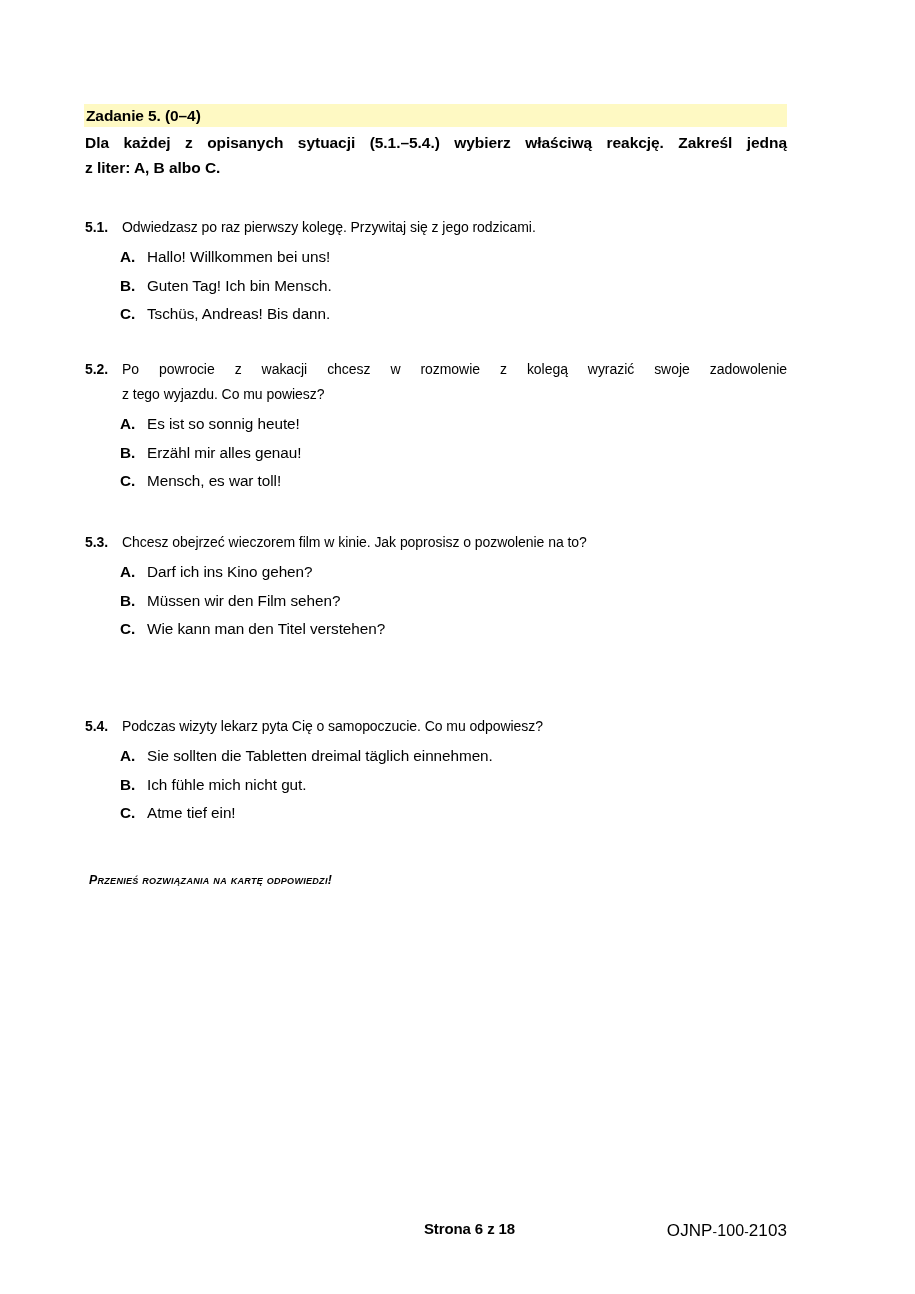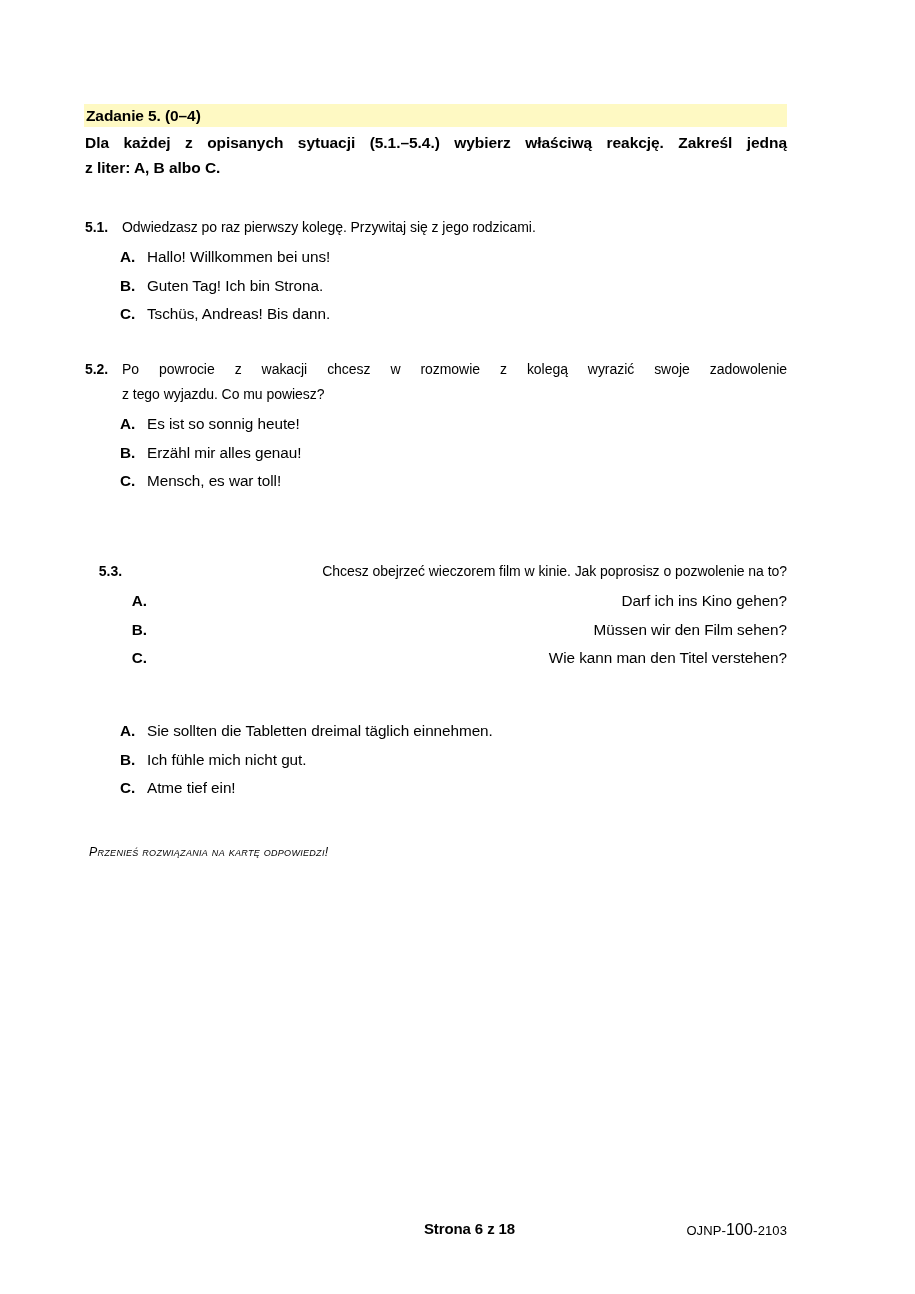--- a/index.html
+++ b/index.html
@@ -116,24 +116,24 @@
   }
   .opt-text {
     flex: 1 1 auto;
     font-weight: normal;
   }
 
   
   .transfer-note {
     position: absolute;
     left: 89px;
-    top: 845px;
+    top: 873px;
     font-family: "Liberation Sans", sans-serif;
     font-size: 12.3px;
-    font-weight: normal;
+    font-weight: bold;
     font-style: italic;
     font-variant: small-caps;
     letter-spacing: 0.3px;
     white-space: nowrap;
   }
 
   
   .footer-page {
     position: absolute;
     left: 12px;
@@ -146,21 +146,21 @@
   }
   .footer-code {
     position: absolute;
     right: 128px;
     top: 1221px;
     font-size: 14px;
     letter-spacing: 0.1px;
     white-space: nowrap;
   }
   .footer-code .small {
-    font-size: 13px;
+    font-size: 17px;
   }
   .footer-code .big {
     font-size: 16px;
   }
   .footer-code .dash {
     font-size: 13.5px;
   }
 </style>
 </head>
 <body>
@@ -183,21 +183,21 @@
         <span class="ln">Odwiedzasz po raz pierwszy kolegę. Przywitaj się z jego rodzicami.</span>
       </span>
     </div>
     <div class="options">
       <div class="option">
         <span class="opt-letter">A.</span>
         <span class="opt-text">Hallo! Willkommen bei uns!</span>
       </div>
       <div class="option">
         <span class="opt-letter">B.</span>
-        <span class="opt-text">Guten Tag! Ich bin Strona.</span>
+        <span class="opt-text">Guten Tag! Ich bin Mensch.</span>
       </div>
       <div class="option">
         <span class="opt-letter">C.</span>
         <span class="opt-text">Tschüs, Andreas! Bis dann.</span>
       </div>
     </div>
   </div>
 
   <div class="question" style="top:357px;">
     <div class="q-head">
@@ -216,21 +216,21 @@
         <span class="opt-letter">B.</span>
         <span class="opt-text">Erzähl mir alles genau!</span>
       </div>
       <div class="option">
         <span class="opt-letter">C.</span>
         <span class="opt-text">Mensch, es war toll!</span>
       </div>
     </div>
   </div>
 
-  <div class="question" style="top:559px;text-align:right;">
+  <div class="question" style="top:530px;">
     <div class="q-head">
       <span class="q-num">5.3.</span>
       <span class="q-text">
         <span class="ln">Chcesz obejrzeć wieczorem film w kinie. Jak poprosisz o pozwolenie na to?</span>
       </span>
     </div>
     <div class="options">
       <div class="option">
         <span class="opt-letter">A.</span>
         <span class="opt-text">Darf ich ins Kino gehen?</span>
@@ -240,20 +240,26 @@
         <span class="opt-text">Müssen wir den Film sehen?</span>
       </div>
       <div class="option">
         <span class="opt-letter">C.</span>
         <span class="opt-text">Wie kann man den Titel verstehen?</span>
       </div>
     </div>
   </div>
 
   <div class="question" style="top:714px;">
+    <div class="q-head">
+      <span class="q-num">5.4.</span>
+      <span class="q-text">
+        <span class="ln">Podczas wizyty lekarz pyta Cię o samopoczucie. Co mu odpowiesz?</span>
+      </span>
+    </div>
     <div class="options">
       <div class="option">
         <span class="opt-letter">A.</span>
         <span class="opt-text">Sie sollten die Tabletten dreimal täglich einnehmen.</span>
       </div>
       <div class="option">
         <span class="opt-letter">B.</span>
         <span class="opt-text">Ich fühle mich nicht gut.</span>
       </div>
       <div class="option">

